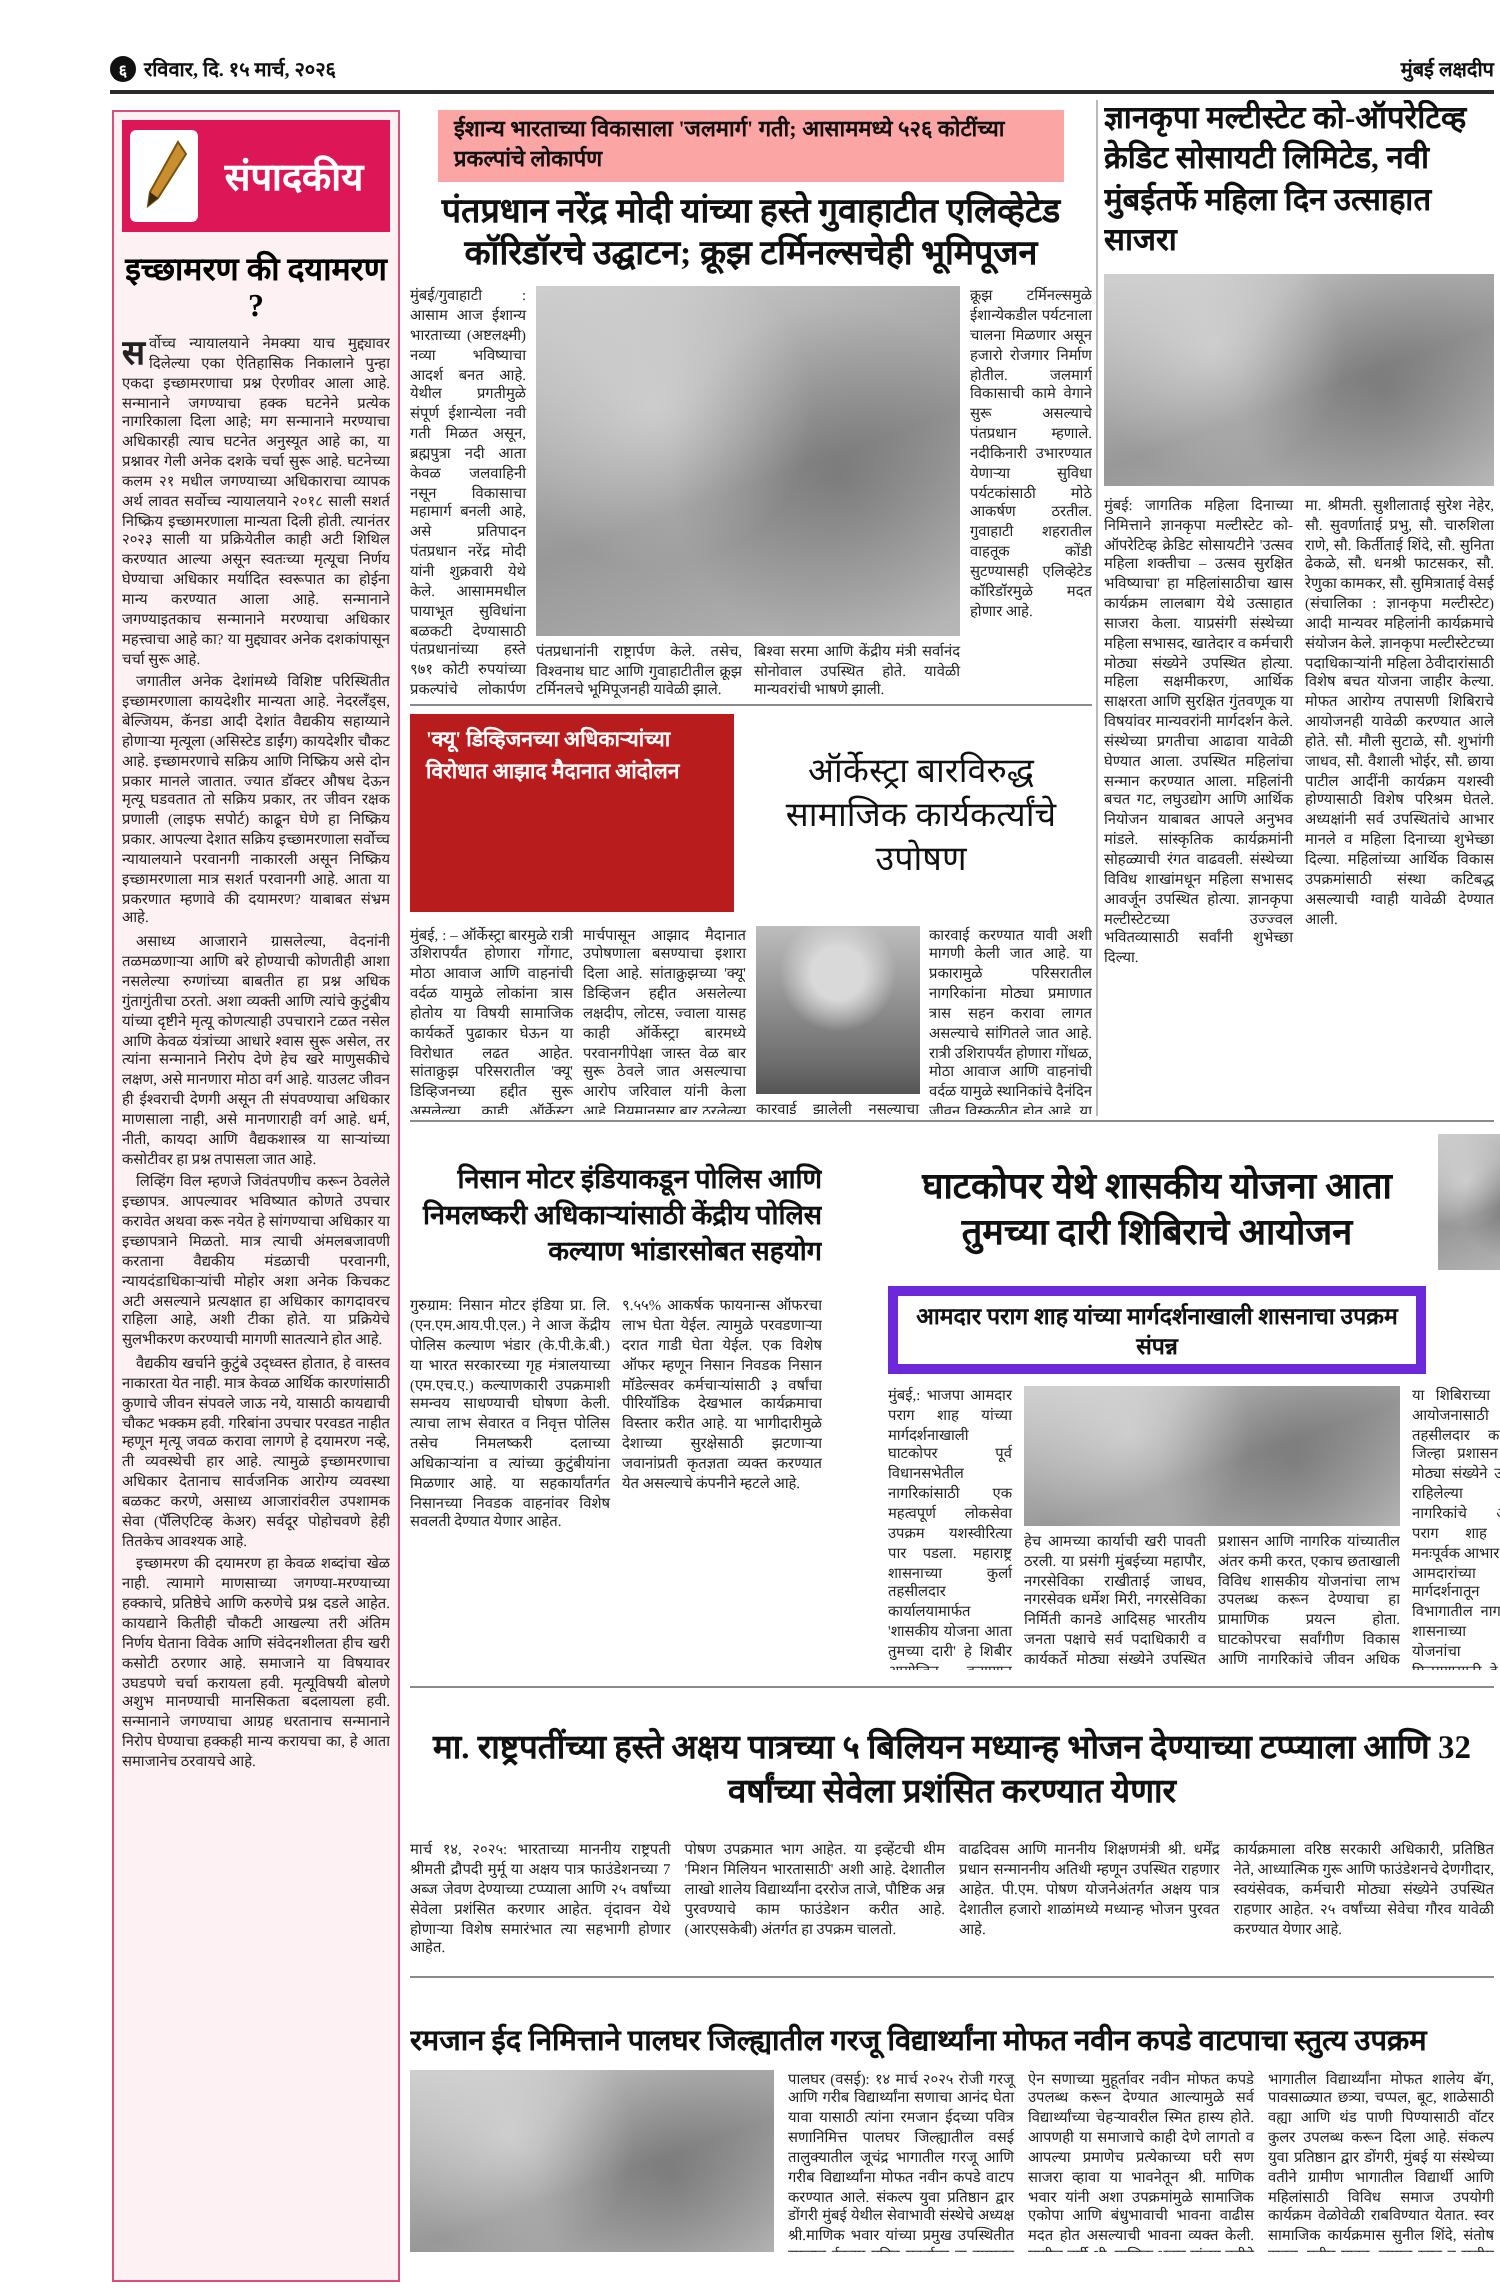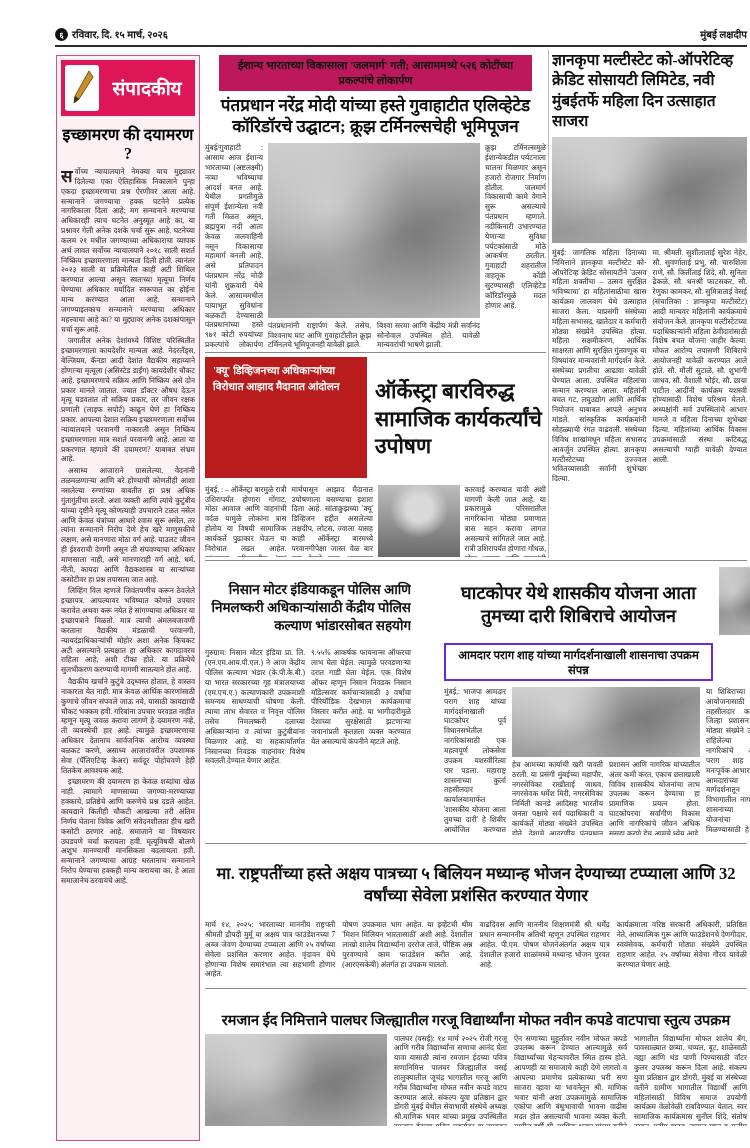--- a/index.html
+++ b/index.html
@@ -27,70 +27,70 @@
     radial-gradient(circle at 28% 35%, rgba(255,255,255,.38), transparent 42%),
     radial-gradient(circle at 72% 55%, rgba(0,0,0,.20), transparent 48%),
     linear-gradient(160deg,#cfcfcf 0%,#989898 55%,#b8b8b8 100%);}
   .photo-portrait{background:
     radial-gradient(circle at 50% 28%, #d9d9d9 0 18%, transparent 40%),
     linear-gradient(180deg,#bdbdbd 0%,#6f6f6f 80%,#555 100%);}
   .vrule{background:#b9b9b9;width:1px;}
   .hrule{background:#8a8a8a;height:1px;}
   
   .modi{left:205px;top:55px;width:341px;}
-  .kicker{margin:0 14px 4px;background:#be185d;text-align:center;font-weight:bold;font-size:11px;line-height:1.35;padding:3px 8px;}
+  .kicker{margin:0 14px 4px;background:#fca5a5;text-align:left;font-weight:bold;font-size:11px;line-height:1.35;padding:3px 8px;}
   .modi-head{font-size:17px;font-weight:bold;text-align:center;line-height:1.28;margin:2px 0 5px;}
   .modi-body{display:flex;gap:5px;height:207px;overflow:hidden;}
   .modi-c1{width:58px;flex:none;}
   .modi-mid{width:212px;flex:none;display:flex;flex-direction:column;}
   .modi-photo{height:178px;}
   .modi-under{display:flex;gap:6px;margin-top:3px;}
   .modi-under>div{flex:1;}
   .modi-c4{flex:1;}
   
   .gyan{left:552px;top:50px;width:195px;height:508px;overflow:hidden;}
   .gyan-head{font-size:15.5px;font-weight:bold;line-height:1.32;margin:0 0 5px;}
   .gyan-photo{height:106px;margin-bottom:5px;}
   .gyan-body{display:flex;gap:6px;height:335px;overflow:hidden;justify-content:space-between;}
   .gyan-body>div{flex:1;}
   
   .orch{left:205px;top:357px;width:341px;height:200px;overflow:hidden;}
   .orch-top{display:flex;gap:8px;}
   .blackbox{width:146px;flex:none;background:#b91c1c;color:#fff;font-size:10.5px;font-weight:bold;line-height:1.5;padding:6px 8px;}
-  .orch-head{flex:1;font-size:21px;font-weight:bold;text-align:left;line-height:1.3;padding-top:4px;}
+  .orch-head{flex:1;font-size:17px;font-weight:normal;text-align:center;line-height:1.3;padding-top:4px;}
   .orch-body{margin-top:7px;display:flex;gap:5px;height:118px;overflow:hidden;}
   .orch-body>div{flex:1;}
   .orch-photo{height:84px;margin-bottom:3px;}
   
   .nissan{left:205px;top:567px;width:206px;height:268px;overflow:hidden;}
   .nissan-head{font-size:13.5px;font-weight:bold;line-height:1.35;margin-bottom:13px;text-align:right;}
   .nissan-body{display:flex;gap:6px;height:205px;overflow:hidden;}
   .nissan-body>div{flex:1;}
   
   .ghat{left:444px;top:567px;width:325px;height:268px;overflow:hidden;}
   .ghat-top{display:flex;gap:6px;}
   .ghat-left{flex:1;}
   .ghat-head{font-size:18px;font-weight:bold;text-align:center;line-height:1.28;}
-  .ghat-sub{margin-top:4px;border:2px solid #6d28d9;font-size:11.5px;font-weight:bold;text-align:center;padding:2px 4px;}
+  .ghat-sub{margin-top:4px;border:5px solid #6d28d9;font-size:11.5px;font-weight:bold;text-align:center;padding:2px 4px;}
   .ghat-photo-s{width:50px;height:68px;flex:none;}
   .ghat-body{margin-top:6px;display:flex;gap:6px;height:163px;overflow:hidden;}
   .ghat-c1{width:62px;flex:none;}
   .ghat-mid{width:188px;flex:none;display:flex;flex-direction:column;}
   .ghat-photo{height:70px;margin-bottom:3px;}
   .ghat-midcols{display:flex;gap:6px;flex:1;overflow:hidden;}
   .ghat-midcols>div{flex:1;}
   .ghat-c4{flex:1;}
   
   .pres{left:205px;top:849px;width:542px;height:135px;overflow:hidden;}
   .pres-head{font-size:16.5px;font-weight:bold;text-align:center;line-height:1.33;}
   .pres-body{margin-top:6px;display:flex;gap:7px;height:80px;overflow:hidden;}
   .pres-body>div{flex:1;}
   
   .ram{left:205px;top:994px;width:542px;height:132px;overflow:hidden;}
-  .ram-head{font-size:14.5px;font-weight:bold;text-align:center;margin-bottom:5px;}
+  .ram-head{font-size:14.5px;font-weight:bold;margin-bottom:5px;}
   .ram-body{display:flex;gap:7px;height:102px;overflow:hidden;}
   .ram-photo{width:182px;flex:none;height:98px;}
   .ram-body>div.col{flex:1;}
 </style>
 </head>
 <body>
 
 <div class="page">
 
   <div class="abs hdr">

